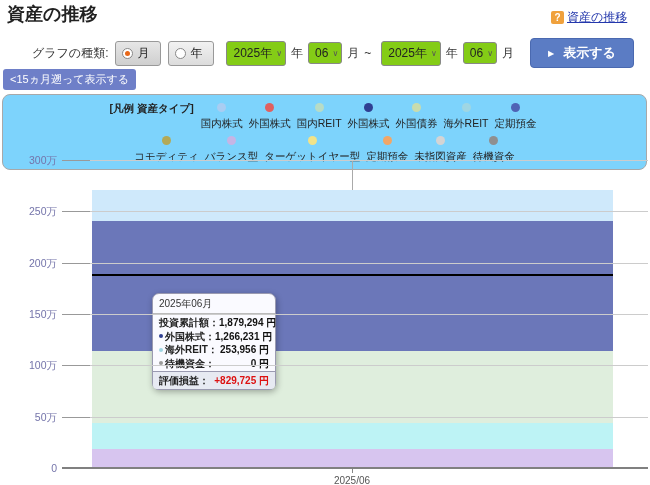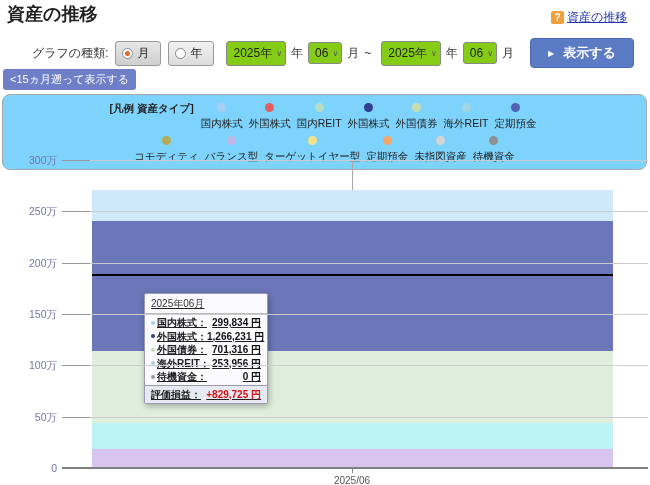--- a/index.html
+++ b/index.html
@@ -46,22 +46,22 @@
   .gl{position:absolute;left:62px;width:586px;height:1px;background:#ccc;}
   .gl.zero{background:#808080;height:2px;}
   .stub{position:absolute;left:62px;width:28px;height:1px;background:#999;}
   .ylab{position:absolute;left:16px;width:41px;text-align:right;font-size:10.5px;color:#7474aa;}
   .band{position:absolute;left:92px;width:521px;}
   .invline{position:absolute;left:92px;width:521px;height:2px;background:#000;}
   .vhover{position:absolute;left:352px;width:1px;background:#aaa;}
   .xtick{position:absolute;left:352px;top:323px;width:1px;height:5px;background:#888;}
   .xlab{position:absolute;left:312px;top:330px;width:80px;text-align:center;font-size:10px;color:#555;}
   
-  .tooltip{position:absolute;left:144px;top:148px;width:122px;background:#fafaff;border:1px solid #9a9ab0;
-    border-radius:2px;box-shadow:1px 2px 6px rgba(0,0,0,.3);font-size:10px;color:#222;text-decoration:underline;}
+  .tooltip{position:absolute;left:152px;top:148px;width:122px;background:#fafaff;border:1px solid #9a9ab0;
+    border-radius:7px;box-shadow:1px 2px 6px rgba(0,0,0,.3);font-size:10px;color:#222;}
   .tt-title{padding:3px 6px 2px;border-bottom:1px solid #bbb;color:#333;}
   .tt-rows{padding:2px 0 1px;}
   .tt-row{display:flex;justify-content:space-between;align-items:center;padding:0 6px;line-height:13.5px;}
   .tt-label{font-weight:bold;display:flex;align-items:center;gap:2px;white-space:nowrap;}
   .tt-bullet{width:4px;height:4px;border-radius:50%;display:inline-block;}
   .tt-val{font-weight:bold;white-space:nowrap;color:#111;}
   .tt-footer{border-top:1px solid #9a9ab0;background:#e7eaf2;border-radius:0 0 4px 4px;
     display:flex;justify-content:space-between;padding:1px 6px;line-height:15px;}
   .tt-footer .tt-val{color:#dd1111;}
 </style>
@@ -164,38 +164,30 @@
     <div class="band" title="外国株式" style="top: 75.6502px; height: 130px; background: rgb(107, 119, 185);"></div>
     <div class="band" title="国内株式" style="top: 44.8673px; height: 30.783px; background: rgb(207, 233, 251);"></div>
     <div class="vhover" id="vhover" style="top: 15px; height: 29.8673px;"></div>
   <div class="xtick"></div>
   <div class="xlab">2025/06</div>
   <div class="tooltip">
     <div class="tt-title">2025年06月</div>
     <div class="tt-rows" id="tt-rows">
         <div class="tt-row">
           <span class="tt-label">
-            <span class="tt-bullet" style="background: rgb(169, 205, 242);"></span>
-            <span>国内株式：</span>
-          </span>
-          <span class="tt-val">299,834 円</span>
+            <span>投資累計額：</span>
+          </span>
+          <span class="tt-val">1,879,294 円</span>
         </div>
         <div class="tt-row">
           <span class="tt-label">
             <span class="tt-bullet" style="background: rgb(47, 63, 146);"></span>
             <span>外国株式：</span>
           </span>
           <span class="tt-val">1,266,231 円</span>
-        </div>
-        <div class="tt-row">
-          <span class="tt-label">
-            <span class="tt-bullet" style="background: rgb(201, 220, 174);"></span>
-            <span>外国債券：</span>
-          </span>
-          <span class="tt-val">701,316 円</span>
         </div>
         <div class="tt-row">
           <span class="tt-label">
             <span class="tt-bullet" style="background: rgb(159, 214, 227);"></span>
             <span>海外REIT：</span>
           </span>
           <span class="tt-val">253,956 円</span>
         </div>
         <div class="tt-row">
           <span class="tt-label">

